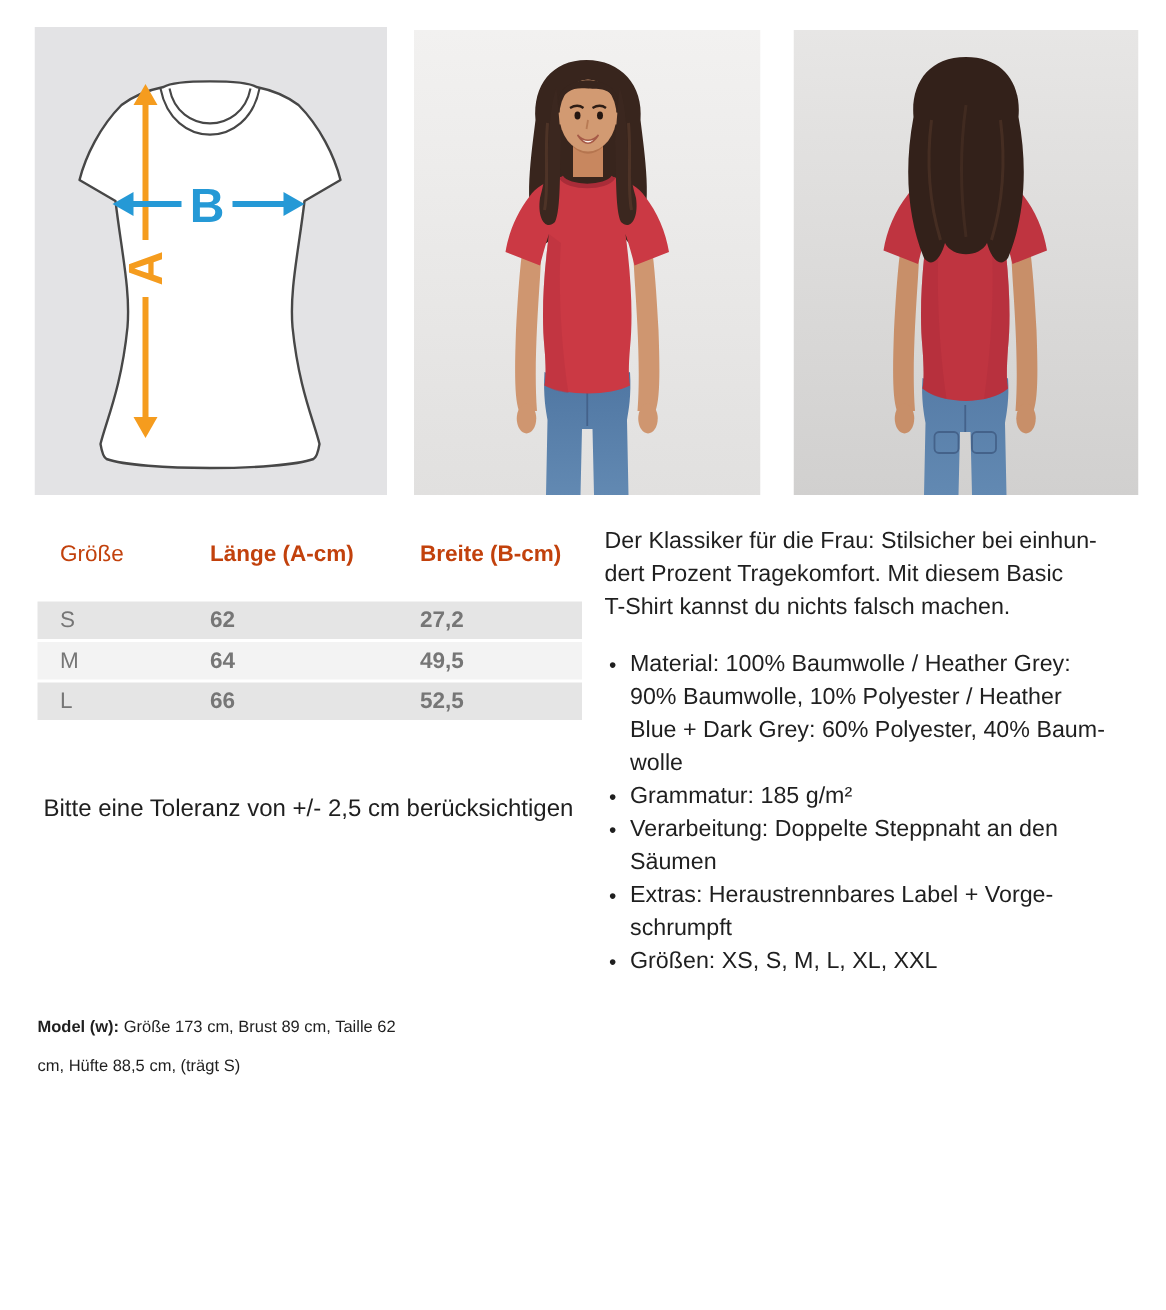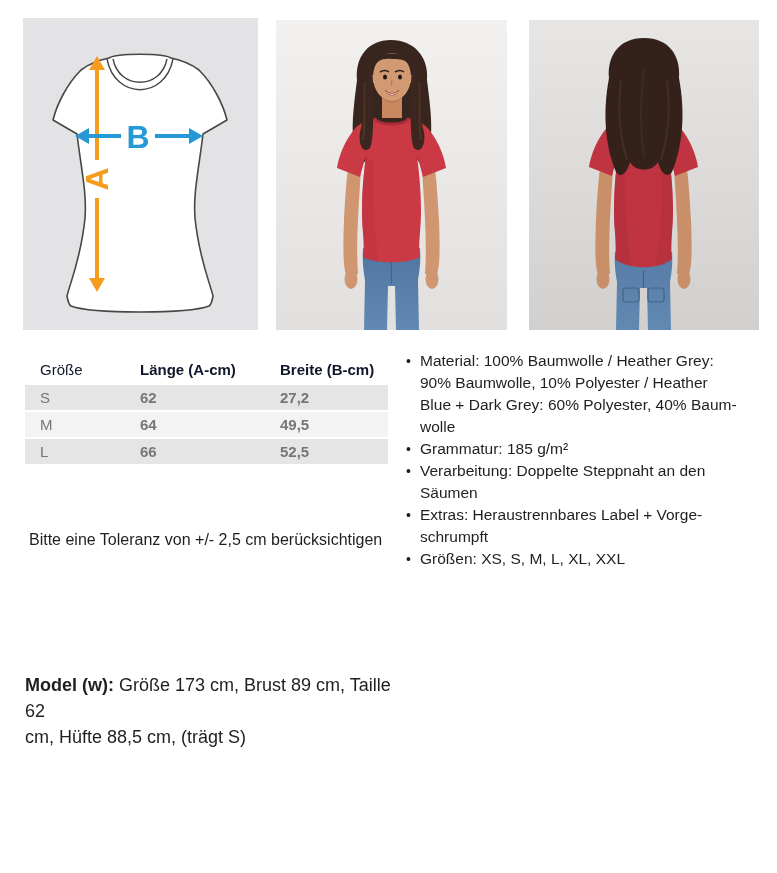--- a/index.html
+++ b/index.html
@@ -9,30 +9,30 @@
   }
   .panel{position:absolute;}
   .panel svg{display:block;width:100%;height:100%;}
   #panel-diagram{left:23px;top:18px;width:235px;height:312px;}
   #panel-front{left:276px;top:20px;width:231px;height:310px;}
   #panel-back{left:529px;top:20px;width:230px;height:310px;}
 
   
   .size-table{position:absolute;left:25px;top:355px;width:363px;font-size:15px;}
   .trow{display:flex;align-items:center;height:25px;margin-bottom:2px;color:#767676;}
-  .trow.thead{height:28px;background:transparent;color:#0f172a;margin-bottom:2px;}
+  .trow.thead{height:28px;background:transparent;color:#c2410c;margin-bottom:18px;}
   .trow .c1{width:115px;padding-left:15px;box-sizing:border-box;}
   .trow .c2{width:140px;font-weight:bold;}
   .trow .c3{flex:1;font-weight:bold;}
   .r-dark{background:#e5e5e5;}
   .r-light{background:#f3f3f3;}
 
   .tolerance{position:absolute;left:29px;top:531px;width:390px;font-size:16px;margin:0;}
 
-  .model-info{position:absolute;left:25px;top:672px;width:380px;font-size:18px;line-height:26px;margin:0;}
+  .model-info{position:absolute;left:25px;top:672px;width:380px;font-size:11px;line-height:26px;margin:0;}
   .model-info b{font-weight:bold;}
   .pre{white-space:pre-line;}
 
   
   .description{position:absolute;left:403px;top:350px;width:372px;font-size:15.5px;line-height:22px;}
   .description .intro{margin:0 0 16px 0;white-space:pre-line;}
   .bullets{list-style:none;margin:0;padding:0;}
   .bullets li{position:relative;padding-left:17px;white-space:pre-line;}
   .bullets li::before{content:"\2022";position:absolute;left:3px;top:0;font-size:14px;}
 </style>
@@ -189,20 +189,23 @@
       <div class="c3">52,5</div>
     </div>
   </div>
 
   <p class="tolerance">Bitte eine Toleranz von +/- 2,5 cm berücksichtigen</p>
 
   <p class="model-info"><b>Model (w):</b><span class="pre"> Größe 173 cm, Brust 89 cm, Taille 62
 cm, Hüfte 88,5 cm, (trägt S)</span></p>
 
   <div class="description">
+    <p class="intro">Der Klassiker für die Frau: Stilsicher bei einhun-
+dert Prozent Tragekomfort. Mit diesem Basic
+T-Shirt kannst du nichts falsch machen.</p>
     <ul class="bullets">
       <li>Material: 100% Baumwolle / Heather Grey:
 90% Baumwolle, 10% Polyester / Heather
 Blue + Dark Grey: 60% Polyester, 40% Baum-
 wolle</li>
       <li>Grammatur: 185 g/m²</li>
       <li>Verarbeitung: Doppelte Steppnaht an den
 Säumen</li>
       <li>Extras: Heraustrennbares Label + Vorge-
 schrumpft</li>

